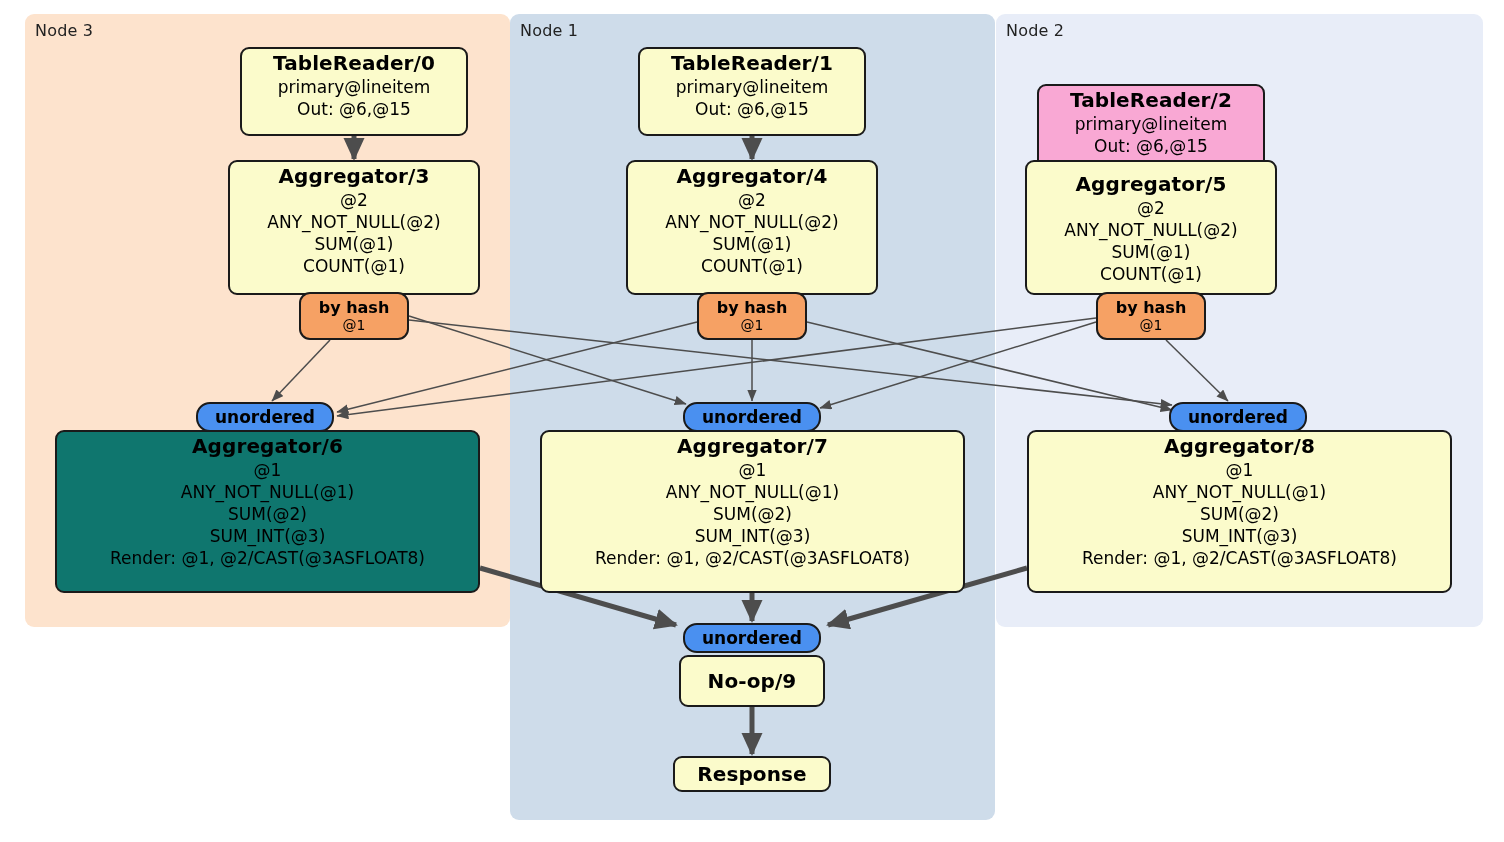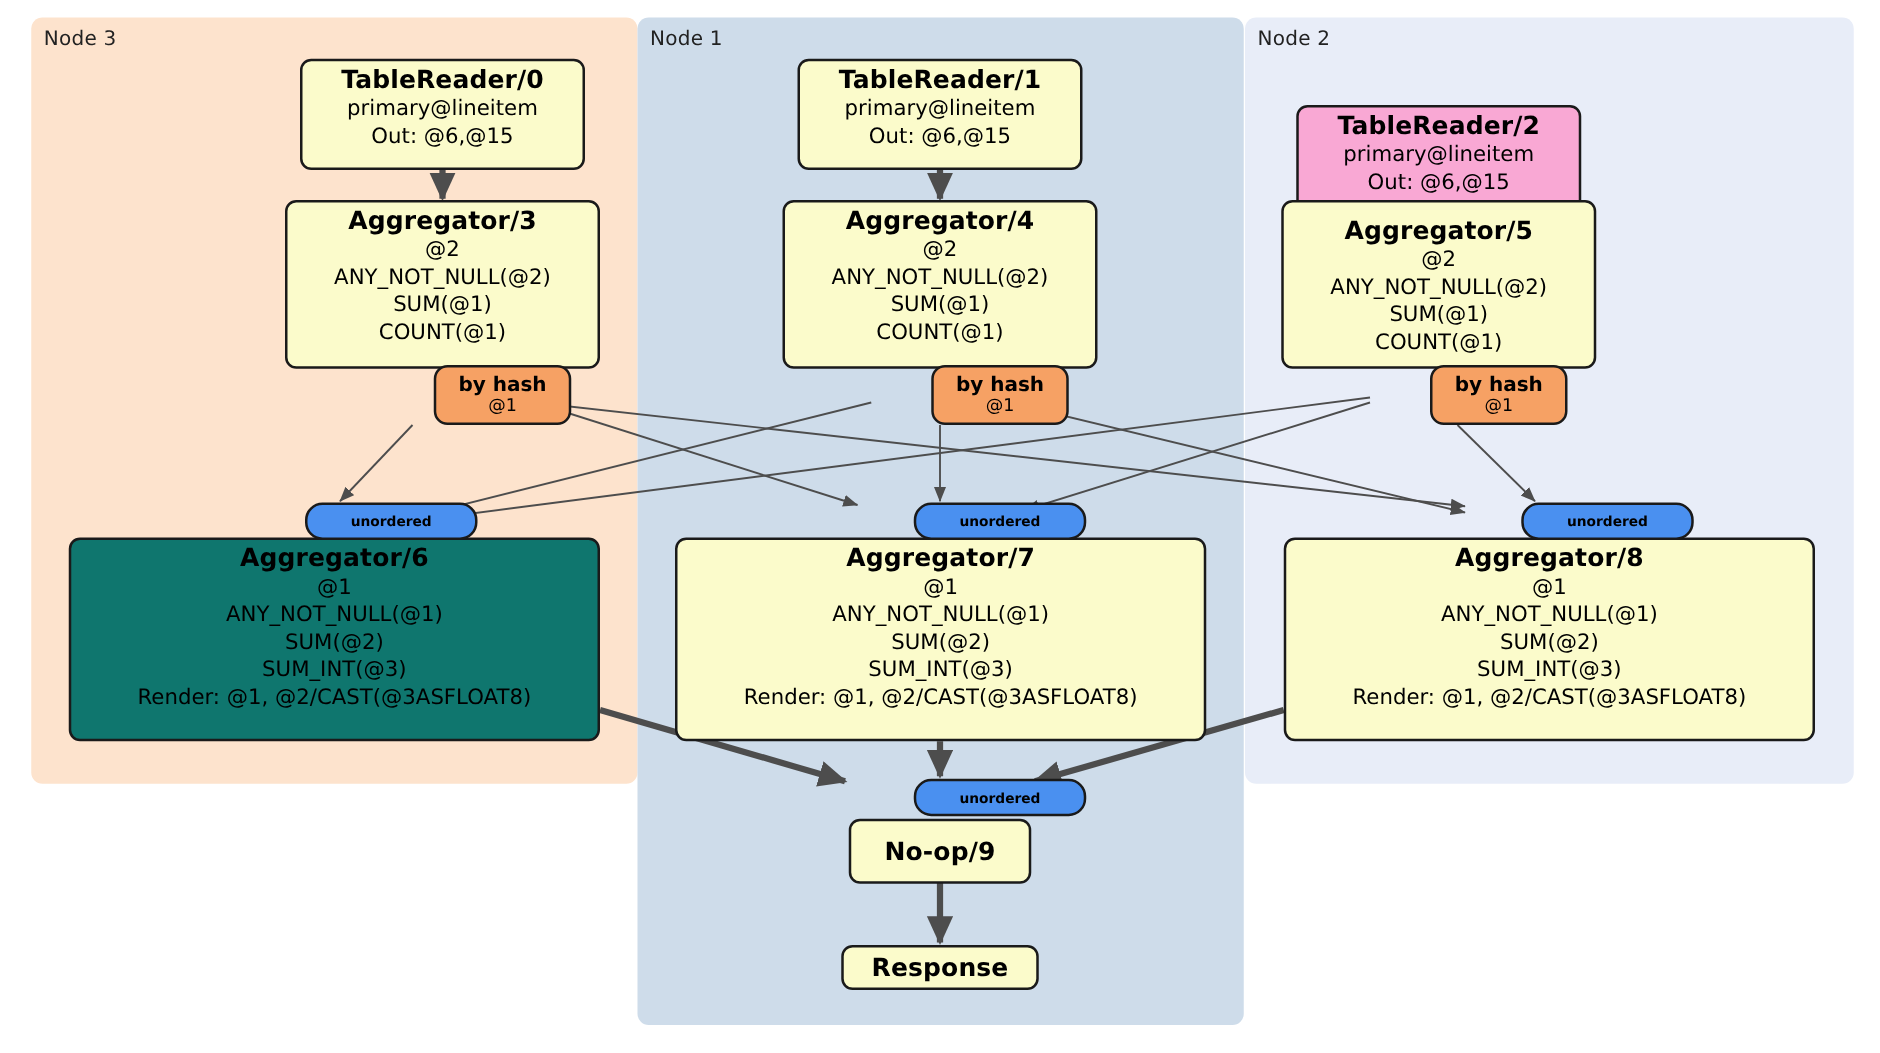--- a/index.html
+++ b/index.html
@@ -41,27 +41,27 @@
     display:flex;flex-direction:column;justify-content:center;
   }
   .badge.hash{
     background:#F6A164;border-radius:11px;
   }
   .badge.hash .b1{font-weight:bold;font-size:16px;line-height:19px;}
   .badge.hash .b2{font-size:14px;line-height:17px;}
   .badge.unord{
     background:#4A90F0;border-radius:14px;
   }
-  .badge.unord .b1{font-weight:bold;font-size:11px;line-height:17px;}
+  .badge.unord .b1{font-weight:bold;font-size:17px;line-height:17px;}
 
   
   .lvl-region{z-index:1;}
   .lvl-edge{z-index:2;}
   .lvl-box{z-index:3;}
-  .lvl-badge{z-index:4;margin-left:48px;}
+  .lvl-badge{z-index:4;}
 </style>
 </head>
 <body>
 
 <div id="stage">
 
   <div class="region lvl-region" id="region-0" style="left: 25px; top: 14px; width: 485px; height: 613px; background: rgb(253, 227, 205);"></div>
   <div class="region lvl-region" id="region-1" style="left: 510px; top: 14px; width: 485px; height: 806px; background: rgb(206, 220, 234);"></div>
   <div class="region lvl-region" id="region-2" style="left: 996px; top: 14px; width: 487px; height: 613px; background: rgb(232, 237, 248);"></div>
 

